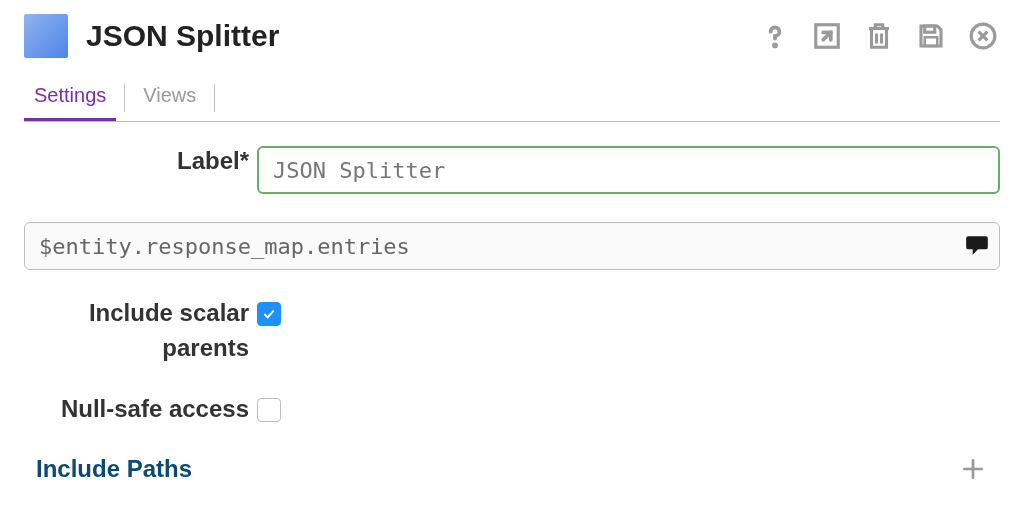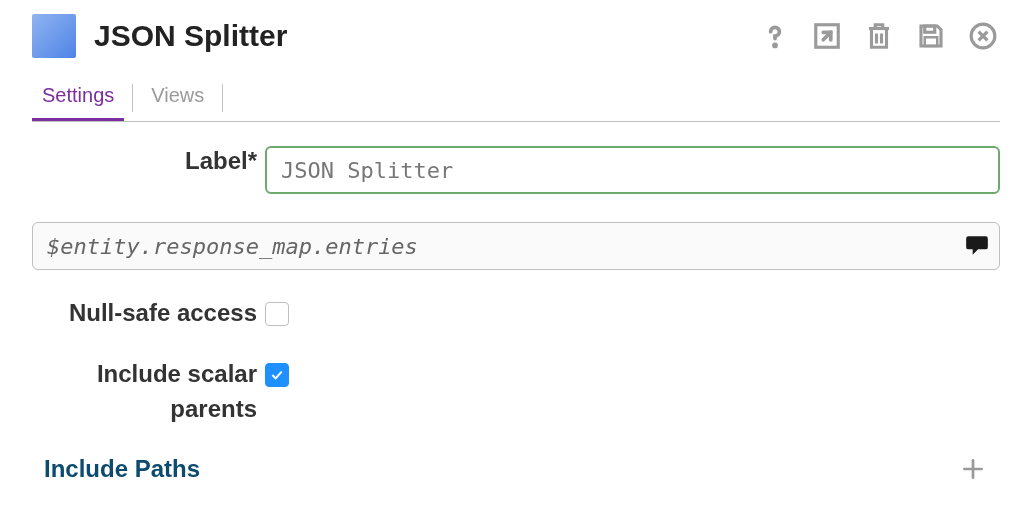--- a/index.html
+++ b/index.html
@@ -7,21 +7,20 @@
     padding: 0;
     width: 1024px;
     height: 525px;
     background: #ffffff;
     font-family: "Helvetica Neue", Arial, sans-serif;
     color: #333;
     overflow: hidden;
   }
   .panel {
     padding: 14px 24px 0 24px;
-    margin-left: 8px;
   }
 
   
   .header {
     display: flex;
     align-items: center;
     justify-content: space-between;
     padding-bottom: 8px;
   }
   .header-left {
@@ -132,21 +131,20 @@
     color: #777;
   }
   .json-path-wrap {
     position: relative;
   }
   #jsonpath-input {
     border: 1px solid #bfbfbf;
     background: #fafafa;
     color: #666;
     padding-right: 46px;
-    font-style: italic;
   }
   .speech-icon {
     position: absolute;
     right: 10px;
     top: 50%;
     transform: translateY(-50%);
     width: 26px;
     height: 26px;
     cursor: pointer;
     color: #1a1a1a;
@@ -273,37 +271,37 @@
         <input id="jsonpath-input" class="text-input" type="text" value="$entity.response_map.entries" style="">
         <span class="speech-icon">
           <svg viewBox="0 0 24 24">
             <path d="M4 4 H20 A2 2 0 0 1 22 6 V14 A2 2 0 0 1 20 16 H13 L8 21 V16 H4 A2 2 0 0 1 2 14 V6 A2 2 0 0 1 4 4 Z" fill="#1a1a1a" stroke="none"></path>
           </svg>
         </span>
       </div>
     </div>
 
     <div class="row">
-      <div class="label-col">Null-safe access</div>
-      <div class="field-col">
-        <span class="checkbox"></span>
-      </div>
-    </div>
-
-    <div class="row">
       <div class="label-col">Include scalar parents</div>
       <div class="field-col">
         <span class="checkbox checked">
           <svg viewBox="0 0 24 24">
               <path d="M5 12 L10 17 L19 7"></path>
             </svg>
         </span>
       </div>
     </div>
 
+    <div class="row">
+      <div class="label-col">Null-safe access</div>
+      <div class="field-col">
+        <span class="checkbox"></span>
+      </div>
+    </div>
+
     <div class="section-row">
       <div class="section-title">Include Paths</div>
       <div class="add-btn">
         <svg viewBox="0 0 24 24">
           <line x1="12" y1="4" x2="12" y2="20" stroke="#9a9a9a" stroke-width="2.5" stroke-linecap="round"></line>
           <line x1="4" y1="12" x2="20" y2="12" stroke="#9a9a9a" stroke-width="2.5" stroke-linecap="round"></line>
         </svg>
       </div>
     </div>
 

